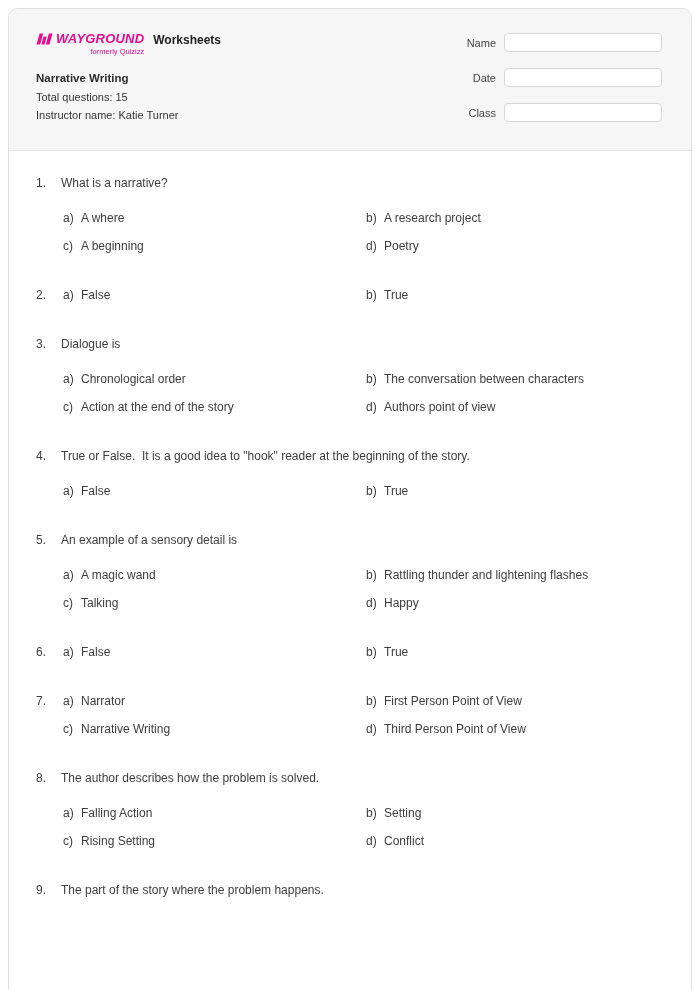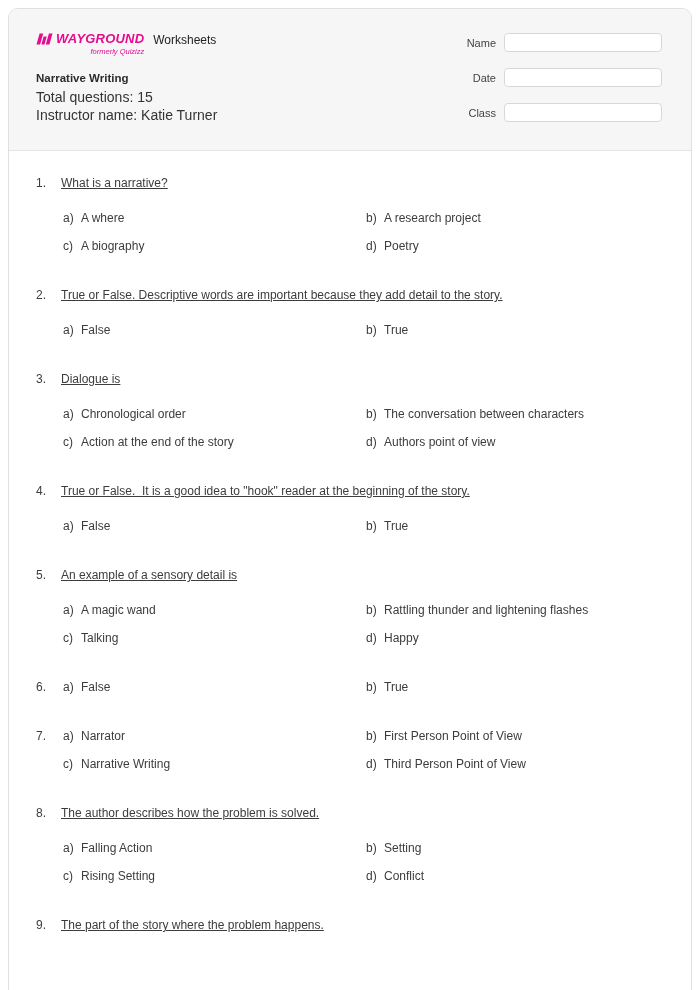--- a/index.html
+++ b/index.html
@@ -39,38 +39,37 @@
     font-size: 13px;
     font-weight: bold;
     font-style: italic;
     letter-spacing: 0.2px;
     color: var(--brand-pink, #e60c8f);
   }
   .tagline {
     font-size: 7.5px;
     color: var(--brand-pink, #e60c8f);
     margin-top: 1px;
-    font-style: italic;
   }
   .product-name {
     font-size: 12px;
-    font-weight: normal;
+    font-weight: bold;
     color: #222222;
     margin-left: 9px;
     margin-top: 2px;
   }
   .ws-title {
     font-size: 11.5px;
     font-weight: bold;
     color: #2c2c2c;
     margin-top: 16px;
     margin-bottom: 4px;
   }
   .meta-line {
-    font-size: 14px;
+    font-size: 11px;
     color: #333333;
     line-height: 18px;
   }
   .fields { display: flex; flex-direction: column; gap: 16px; padding-top: 2px; }
   .field-row { display: flex; align-items: center; }
   .field-label {
     font-size: 11px;
     color: #444444;
     width: 58px;
     text-align: right;
@@ -92,21 +91,21 @@
     padding: 25px 28px 60px 27px;
   }
   .question {
     display: flex;
     margin-bottom: 34px;
     font-size: 12px;
     color: #3c3c3c;
   }
   .q-num { width: 25px; flex: none; line-height: 15px; }
   .q-body { flex: 1; }
-  .q-text { line-height: 15px; margin-bottom: 20px; white-space: pre-wrap; text-decoration: underline; }
+  .q-text { line-height: 15px; margin-bottom: 20px; white-space: pre-wrap; }
   .q-options {
     display: grid;
     grid-template-columns: 303px 1fr;
     row-gap: 13px;
     padding-left: 2px;
   }
   .question.no-options .q-text { margin-bottom: 0; }
   .option { display: flex; line-height: 15px; }
   .opt-marker { width: 18px; flex: none; }
   .opt-text { flex: 1; }
@@ -175,35 +174,34 @@
     <span class="opt-text">A where</span>
   </div>
 
   <div class="option">
     <span class="opt-marker">b)</span>
     <span class="opt-text">A research project</span>
   </div>
 
   <div class="option">
     <span class="opt-marker">c)</span>
-    <span class="opt-text">A biography</span>
+    <span class="opt-text">A beginning</span>
   </div>
 
   <div class="option">
     <span class="opt-marker">d)</span>
     <span class="opt-text">Poetry</span>
   </div>
 </div>
     </div>
   </div>
 
   <div class="question">
     <div class="q-num">2.</div>
     <div class="q-body">
-      <div class="q-text">True or False. Descriptive words are important because they add detail to the story.</div>
       <div class="q-options">
   <div class="option">
     <span class="opt-marker">a)</span>
     <span class="opt-text">False</span>
   </div>
 
   <div class="option">
     <span class="opt-marker">b)</span>
     <span class="opt-text">True</span>
   </div>

